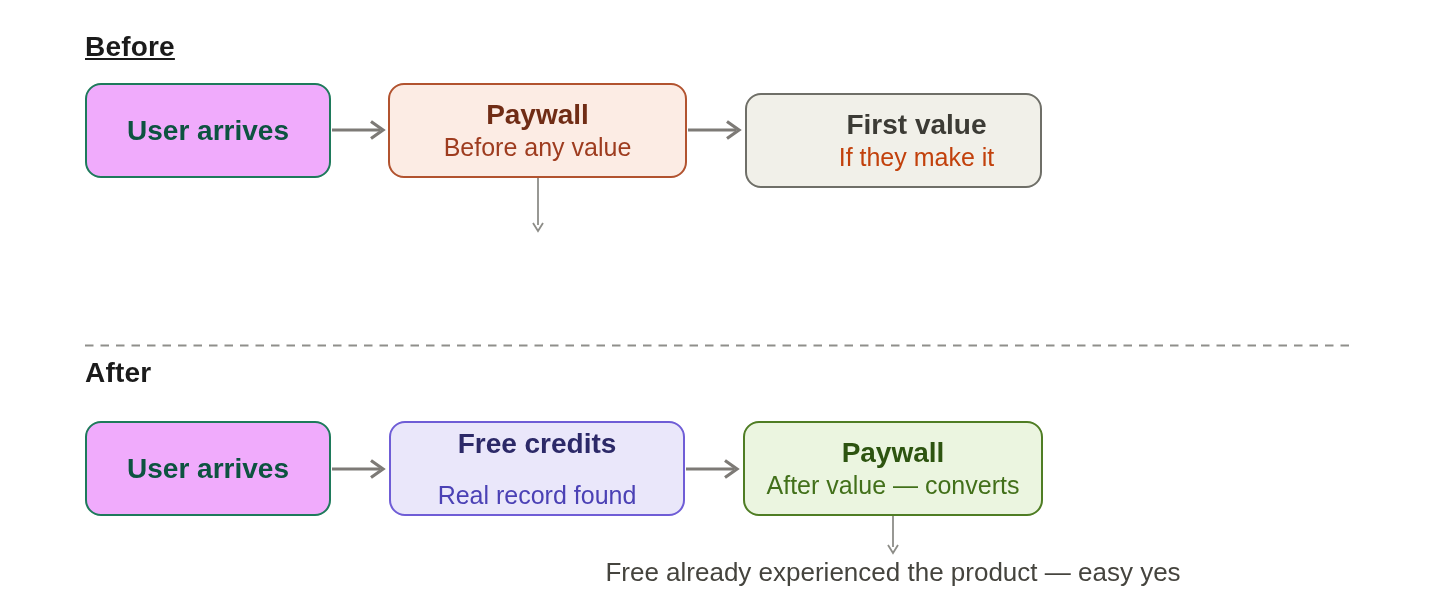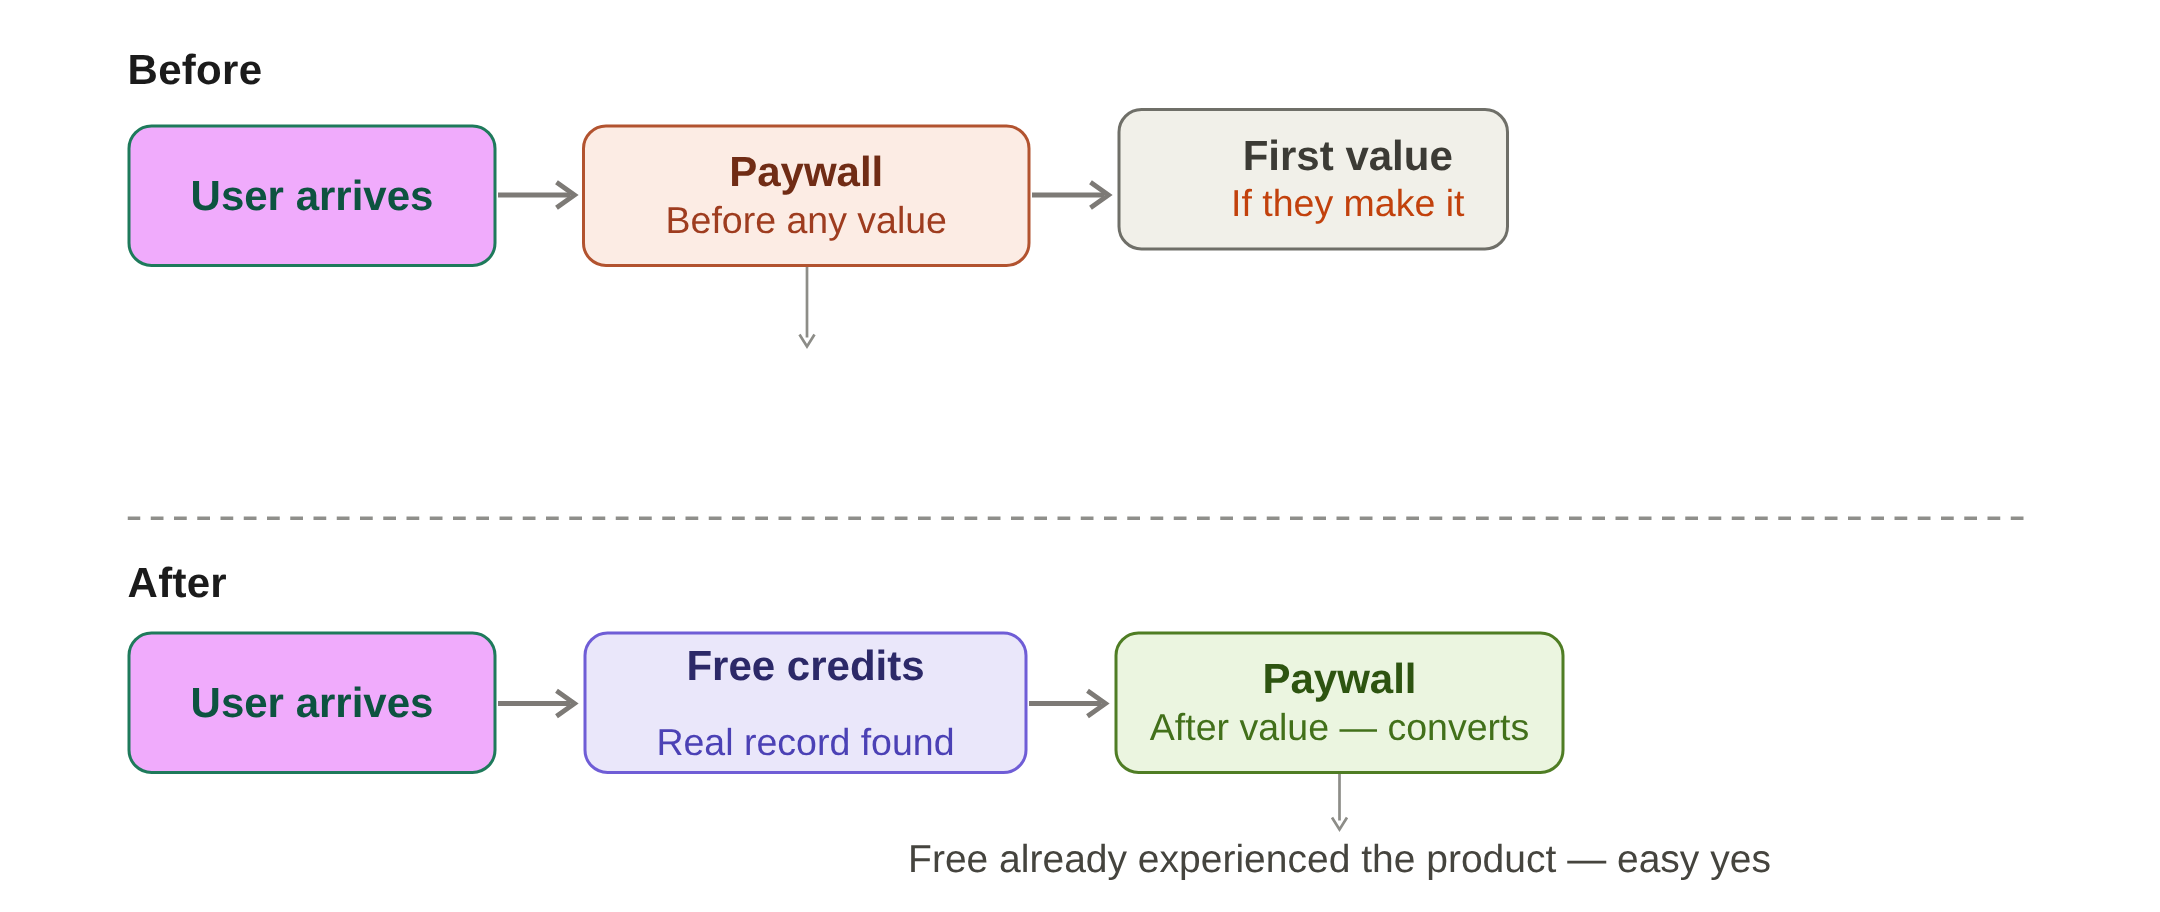--- a/index.html
+++ b/index.html
@@ -61,57 +61,57 @@
     line-height: 32px;
     color: #45443e;
   }
   .arrow, .divider, .down-arrow { position: absolute; }
 </style>
 </head>
 <body>
 
 <div class="canvas">
 
-  <div class="section-label" style="left:85px; top:30px;">Before</div>
+  <div class="section-label" style="left:85px; top:30px;text-decoration:underline;">Before</div>
 
   <div class="node mint" style="left:85px; top:83px; width:246px;">
     <div class="node-title">User arrives</div>
   </div>
 
   <svg class="arrow" style="left:331px; top:118px;" width="58" height="24" viewBox="0 0 58 24">
     <line x1="1" y1="12" x2="49" y2="12" stroke="#7d7a76" stroke-width="3.2"></line>
     <polyline points="40,3.5 52,12 40,20.5" fill="none" stroke="#7d7a76" stroke-width="3.2"></polyline>
   </svg>
 
   <div class="node peach" style="left:388px; top:83px; width:299px;">
     <div class="node-title">Paywall</div>
     <div class="node-sub">Before any value</div>
   </div>
 
   <svg class="arrow" style="left:687px; top:118px;" width="58" height="24" viewBox="0 0 58 24">
     <line x1="1" y1="12" x2="49" y2="12" stroke="#7d7a76" stroke-width="3.2"></line>
     <polyline points="40,3.5 52,12 40,20.5" fill="none" stroke="#7d7a76" stroke-width="3.2"></polyline>
   </svg>
 
-  <div class="node cream" style="left:745px; top:72px; width:261px;padding-left:46px;">
+  <div class="node cream" style="left:745px; top:93px; width:297px;padding-left:46px;">
     <div class="node-title">First value</div>
     <div class="node-sub">If they make it</div>
   </div>
 
   <svg class="down-arrow" style="left:530px; top:178px;" width="16" height="55" viewBox="0 0 16 55">
     <line x1="8" y1="0" x2="8" y2="47" stroke="#8d8d88" stroke-width="1.8"></line>
     <polyline points="3,45 8,53 13,45" fill="none" stroke="#8d8d88" stroke-width="1.8"></polyline>
   </svg>
 
 
   <svg class="divider" style="left:85px; top:344px;" width="1271" height="3" viewBox="0 0 1271 3">
     <line x1="0" y1="1.5" x2="1271" y2="1.5" stroke="#8f8f8b" stroke-width="2.2" stroke-dasharray="8.5 7"></line>
   </svg>
 
-  <div class="section-label" style="left:85px; top:372px;">After</div>
+  <div class="section-label" style="left:85px; top:356px;">After</div>
 
   <div class="node mint" style="left:85px; top:421px; width:246px;">
     <div class="node-title">User arrives</div>
   </div>
 
   <svg class="arrow" style="left:331px; top:457px;" width="58" height="24" viewBox="0 0 58 24">
     <line x1="1" y1="12" x2="49" y2="12" stroke="#7d7a76" stroke-width="3.2"></line>
     <polyline points="40,3.5 52,12 40,20.5" fill="none" stroke="#7d7a76" stroke-width="3.2"></polyline>
   </svg>
 

